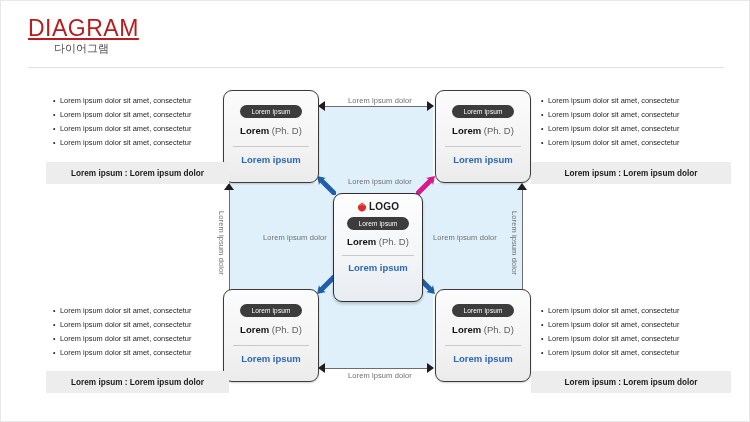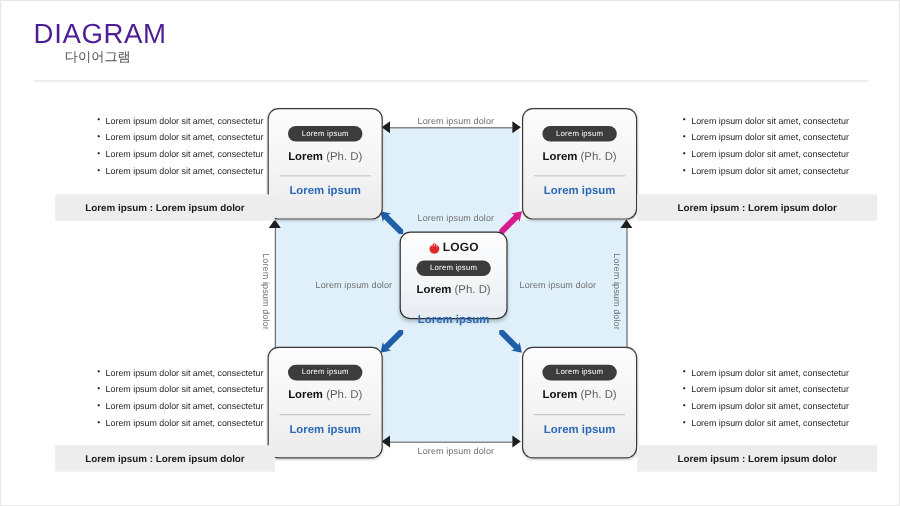--- a/index.html
+++ b/index.html
@@ -14,22 +14,22 @@
     position:absolute;left:0;top:0;width:750px;height:422px;
     background:#ffffff;
     border:1px solid #e8e8e8;
     box-sizing:border-box;
     overflow:hidden;
   }
 
   
   .hdr{position:absolute;left:27px;top:14px;}
   .hdr-title{
-    font-size:23px;letter-spacing:.5px;color:#4c1d95;
-    font-weight:400;line-height:26px;
+    font-size:23px;letter-spacing:.5px;color:#b91c1c;
+    font-weight:400;line-height:26px;text-decoration:underline;
   }
   .hdr-sub{
     font-size:11px;color:#4d4d4d;line-height:14px;
     margin-left:26px;margin-top:0px;
   }
   .hdr-rule{
     position:absolute;left:27px;top:66px;width:696px;height:1px;
     background:#e2e2e2;
   }
 
@@ -85,37 +85,37 @@
   .card-div{
     margin-top:10px;width:76px;height:1px;background:#c9c9c9;
   }
   .card-link{
     margin-top:7px;font-size:9.5px;color:#2a68b8;font-weight:700;
     white-space:nowrap;
   }
 
   
   .card-center{
-    position:absolute;left:332px;top:192px;width:90px;height:73px;
+    position:absolute;left:332px;top:192px;width:90px;height:109px;
     background:linear-gradient(180deg,#fdfdfd 0%,#f3f5f7 60%,#e7ecf1 100%);
     border:1.4px solid #2e2e2e;border-radius:9px;box-sizing:border-box;
     box-shadow:0 2px 3px rgba(0,0,0,.2);
     display:flex;flex-direction:column;align-items:center;
     z-index:6;
   }
   .logo-row{margin-top:7px;display:flex;align-items:center;gap:2px;}
   .logo-mark{width:10px;height:10px;display:block;}
   .logo-text{font-size:10px;font-weight:700;color:#1b1b1b;letter-spacing:.2px;}
   .card-center .card-pill{margin-top:5px;}
   .card-center .card-name{margin-top:6px;}
   .card-center .card-div{margin-top:8px;width:72px;}
   .card-center .card-link{margin-top:6px;}
 
   
-  .bullets{position:absolute;width:170px;margin-left:28px;}
+  .bullets{position:absolute;width:170px;}
   .bullets li{
     list-style:none;font-size:7.4px;color:#262626;
     line-height:14px;white-space:nowrap;position:relative;
     padding-left:7px;
   }
   .bullets li:before{
     content:"\2022";position:absolute;left:0;top:-0.5px;color:#262626;font-size:7px;
   }
   .bullets ul{margin:0;padding:0;}
 

